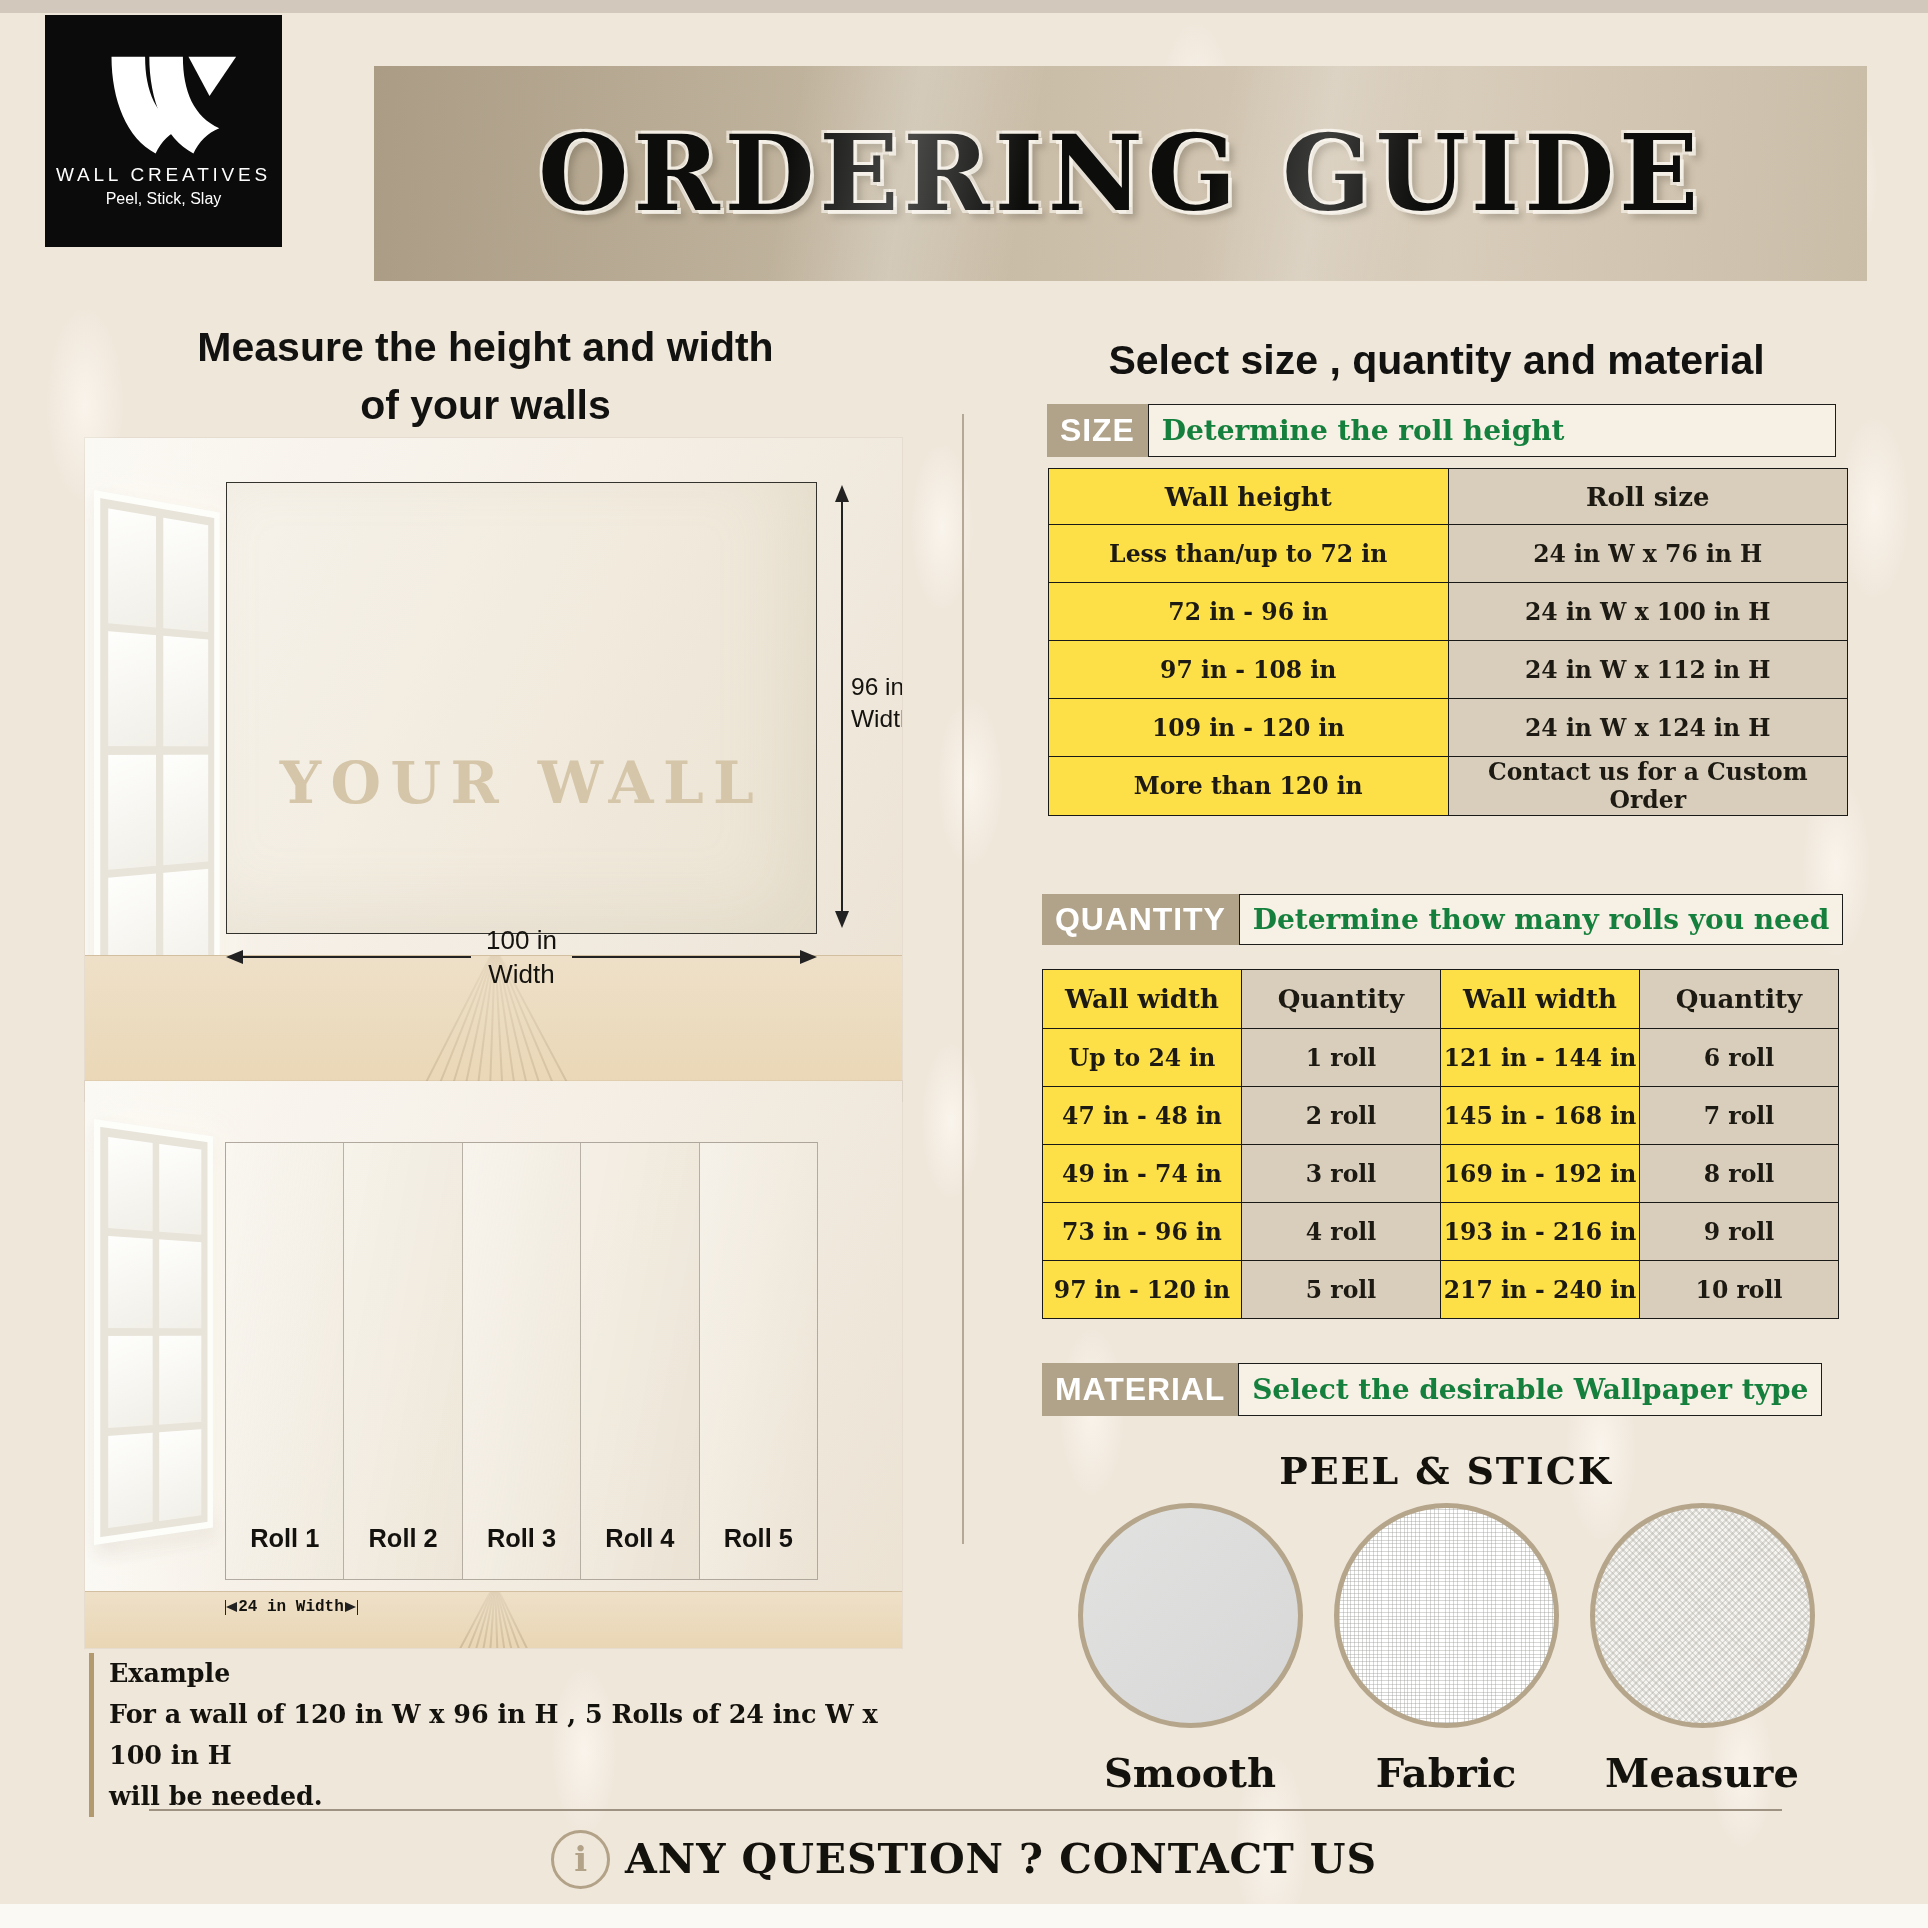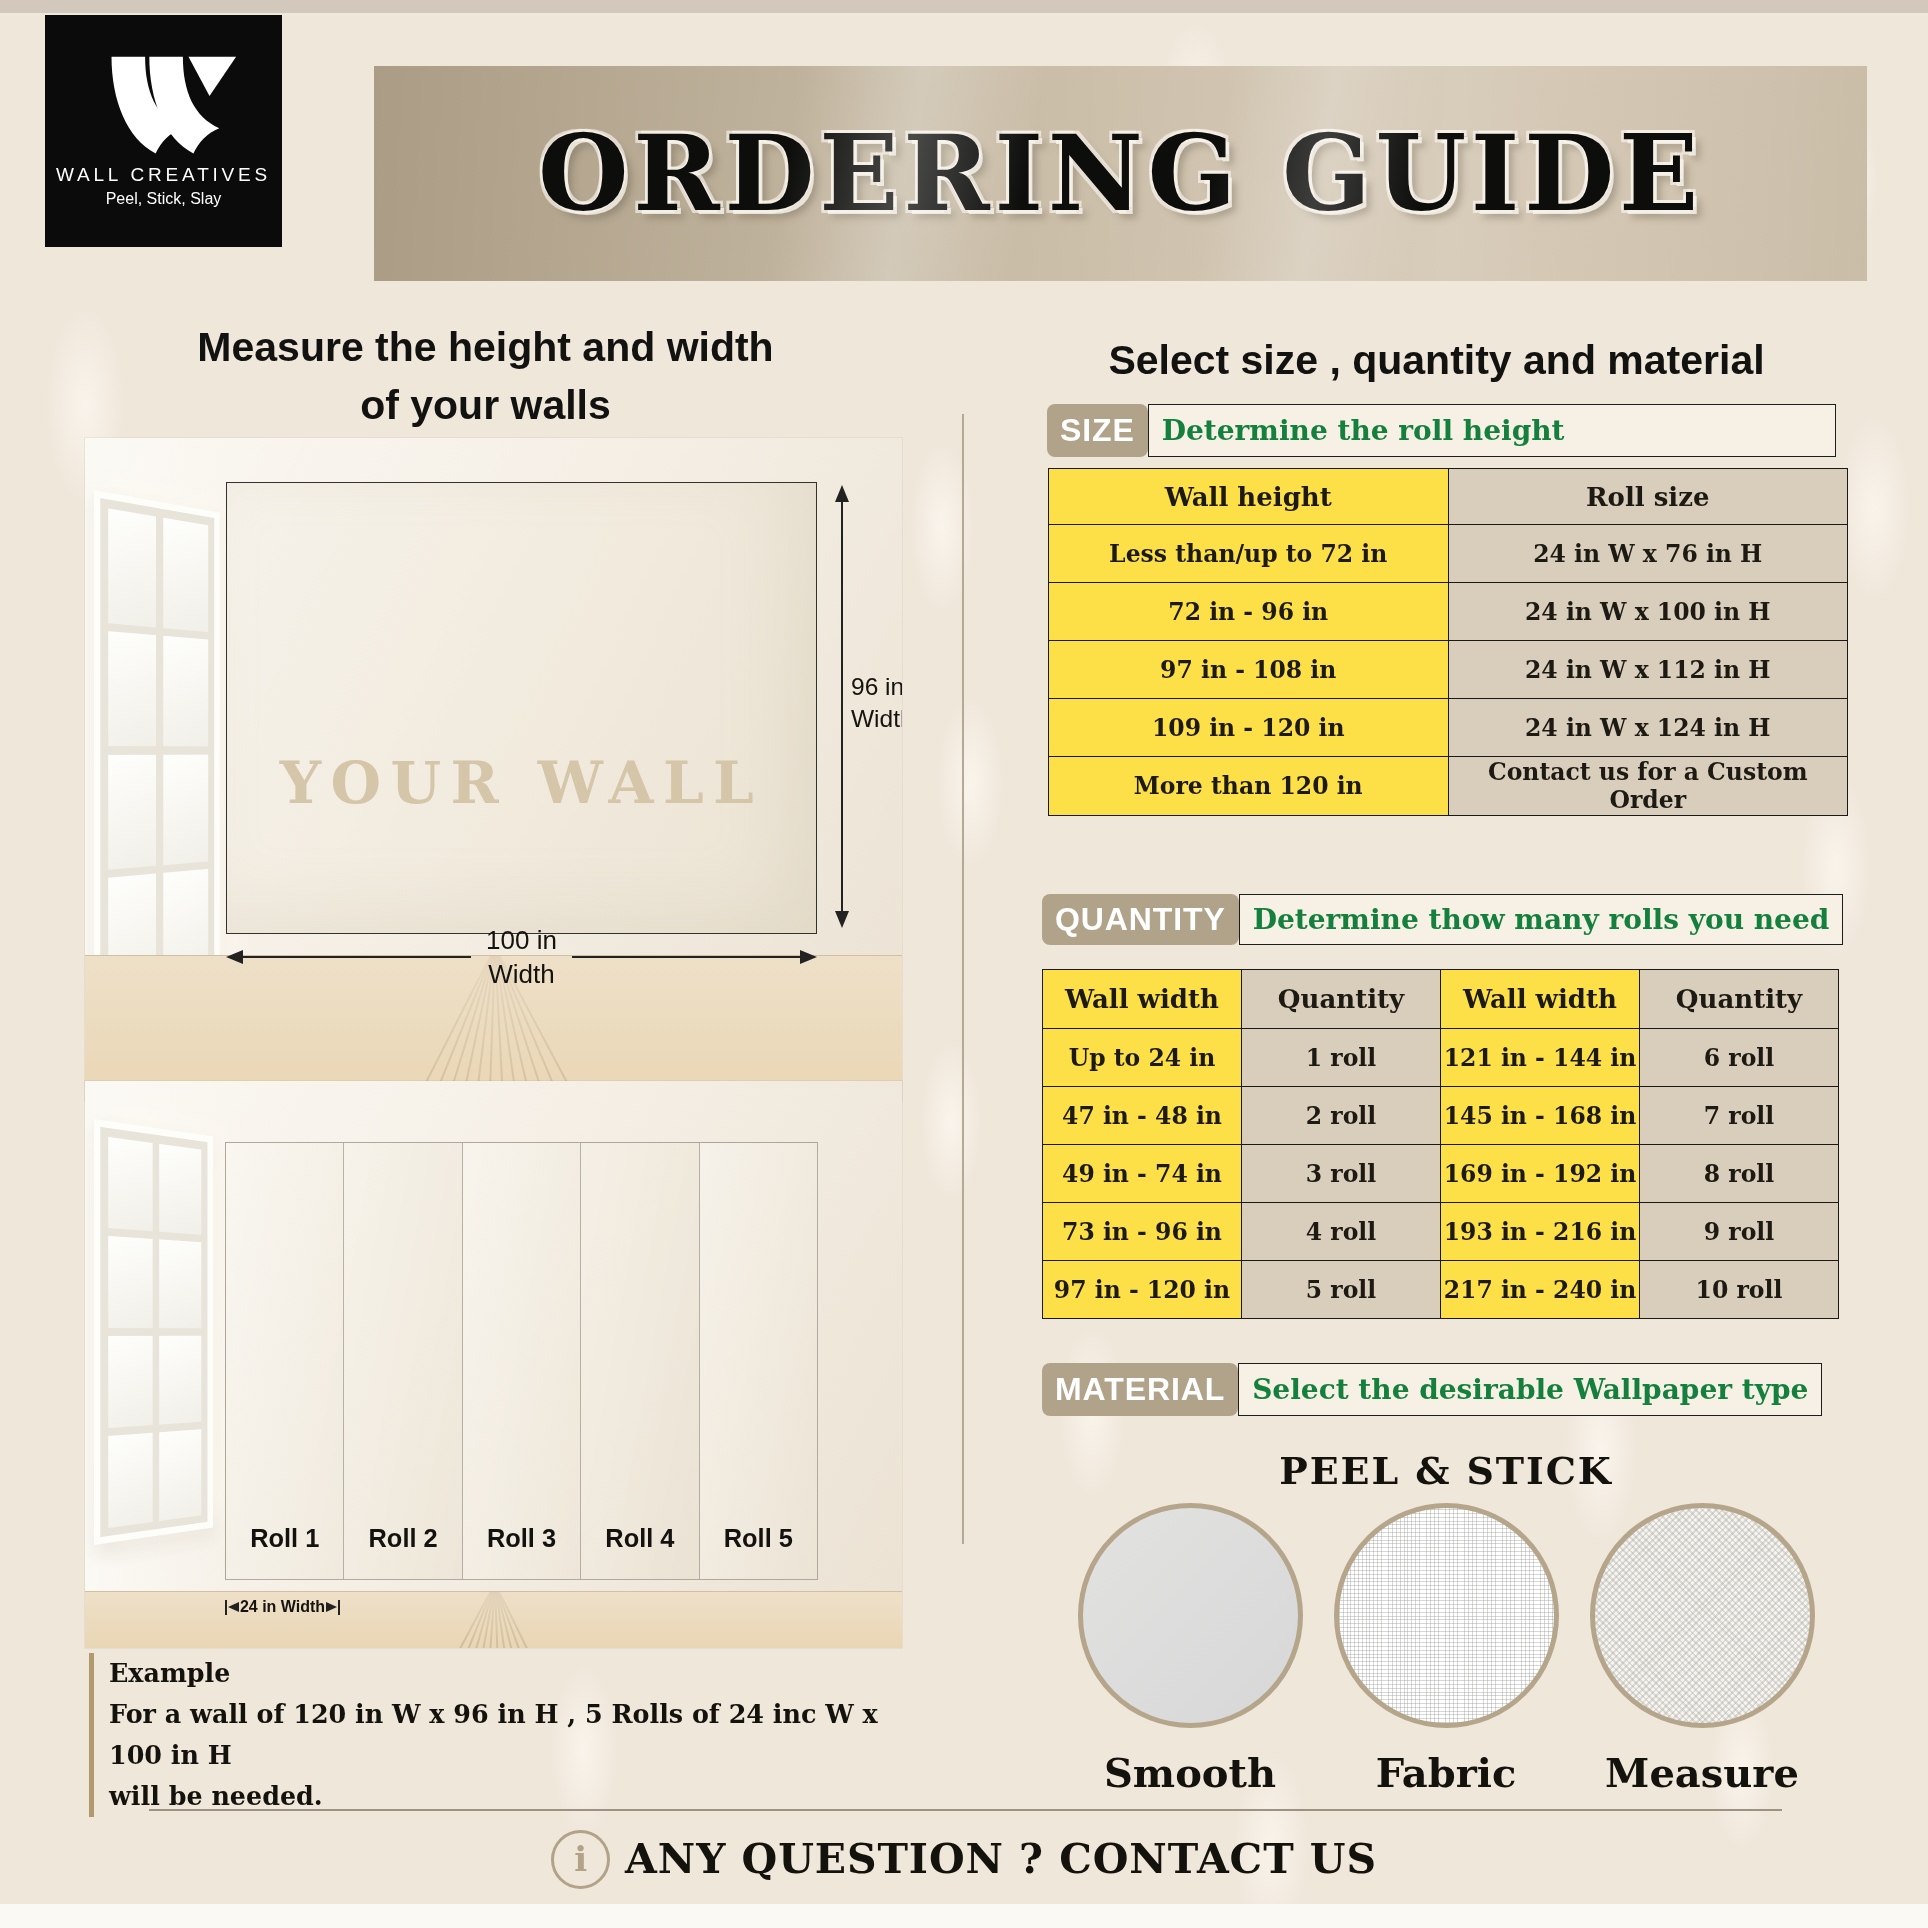--- a/index.html
+++ b/index.html
@@ -102,34 +102,34 @@
   .panels{position:absolute;left:140px;top:61px;width:591px;height:436px;display:flex;
           border:0.9px solid rgba(120,112,100,.55);
           background:linear-gradient(115deg,#f7f3ea,#efe7d9);}
   .panel{flex:1;position:relative;display:flex;align-items:flex-end;justify-content:center;
          border-right:0.9px solid rgba(120,112,100,.5);}
   .panel:last-child{border-right:none;}
   .panel:nth-child(odd){background:linear-gradient(100deg,rgba(255,255,255,.3),rgba(206,193,172,.10));}
   .panel:nth-child(even){background:linear-gradient(100deg,rgba(255,255,255,.12),rgba(206,193,172,.16));}
   .roll-label{margin-bottom:26px;font-family:"Liberation Sans",sans-serif;font-weight:bold;font-size:25.4px;color:#14120f;}
   .roll-width{position:absolute;left:140px;top:517px;width:132px;display:flex;align-items:center;gap:1px;
-          font-family:Liberation Sans, sans-serif;font-weight:bold;font-size:16px;color:#15130f;white-space:nowrap;}
+          font-family:Liberation Mono, monospace;font-weight:bold;font-size:16px;color:#15130f;white-space:nowrap;}
   .tick{width:1.9px;height:15px;background:#222;display:block;}
 
   
   .example{position:absolute;left:89px;top:1653px;width:819px;border-left:5.6px solid #b39a6e;padding-left:15px;
            font-weight:bold;font-size:25.4px;line-height:41px;color:#14120d;}
 
   
   .section-head{position:absolute;display:flex;align-items:stretch;}
   .size-head{left:1047px;top:404px;width:789px;height:53px;}
   .qty-head{left:1042px;top:894px;width:759px;height:51px;}
   .mat-head{left:1042px;top:1363px;width:767px;height:53px;}
   .badge{background:#b1a28a;color:#fff;font-family:"Liberation Sans",sans-serif;font-weight:bold;font-size:32px;
-         letter-spacing:0.9px;display:flex;align-items:center;justify-content:center;padding:3px 13px;border-radius:8px;}
+         letter-spacing:0.9px;display:flex;align-items:center;justify-content:center;padding:3px 13px;}
   .subbar{flex:1;background:#f7f0e4;border:1.9px solid #1d1d1b;font-weight:bold;font-size:28px;
          display:flex;align-items:center;padding:0 13px;color:#15803d;white-space:nowrap;}
   .tbl{position:absolute;border-collapse:collapse;table-layout:fixed;}
   .size-tbl{left:1048px;top:468px;width:800px;}
   .qty-tbl{left:1042px;top:969px;width:797px;}
   .tbl th,.tbl td{border:1.9px solid #191917;text-align:center;vertical-align:middle;font-weight:bold;color:#1c1a12;}
   .tbl th{height:53px;font-size:26px;}
   .qty-tbl th{height:56px;}
   .tbl td{height:55px;font-size:23.5px;}
   .cr{background:#fde047;}

